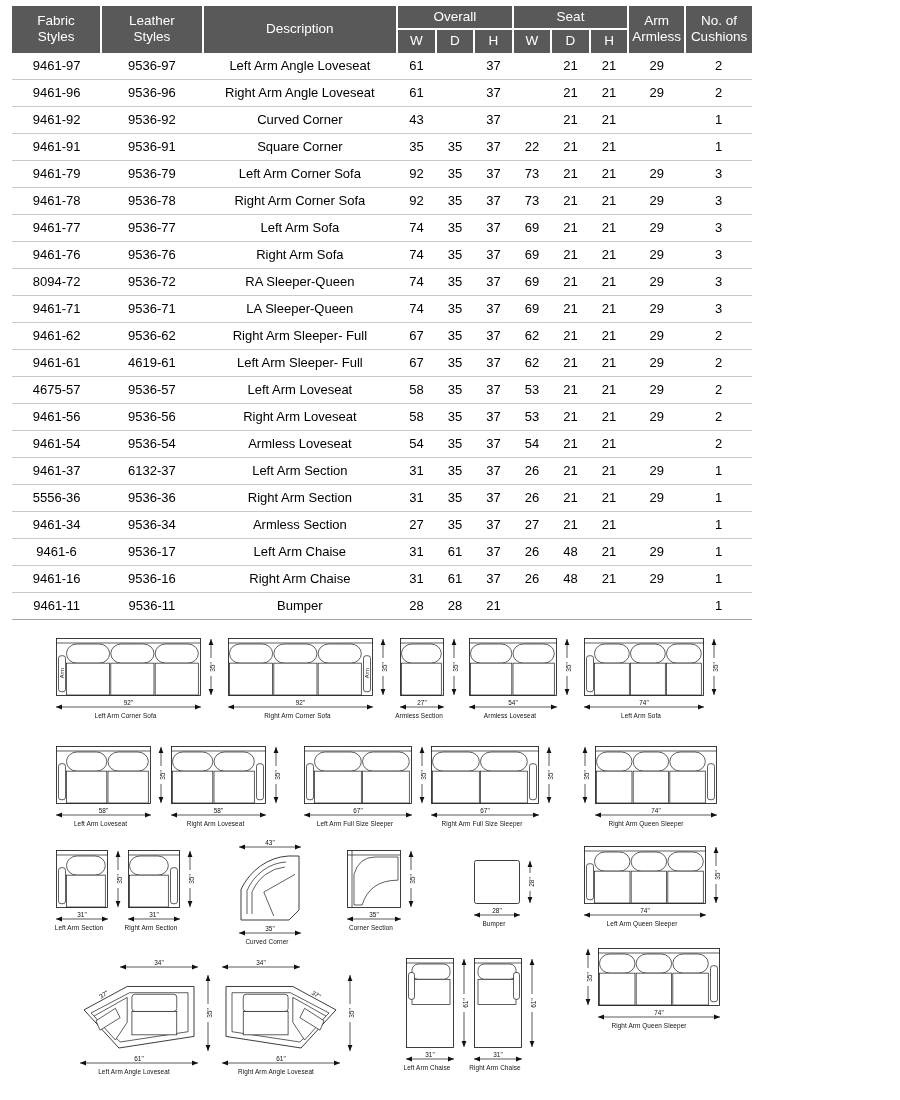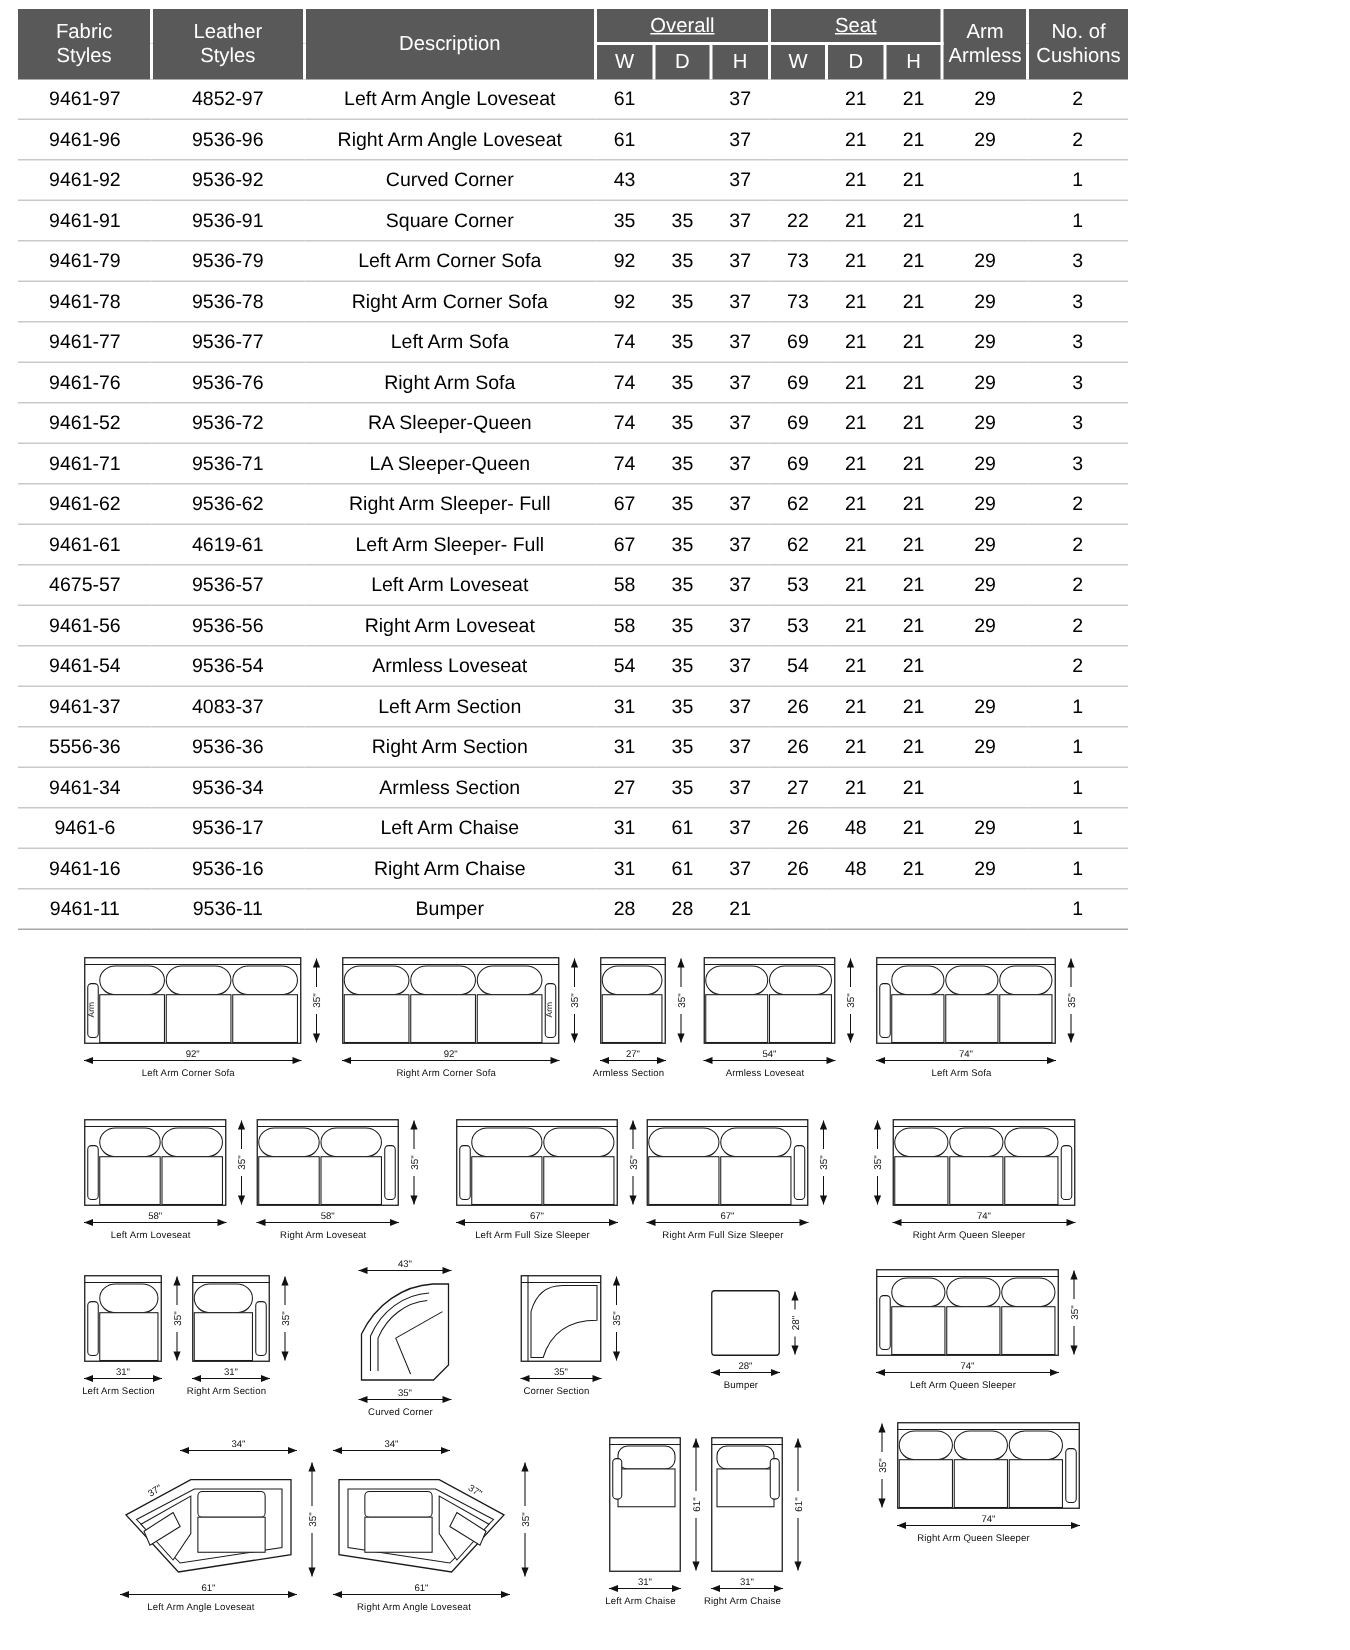--- a/index.html
+++ b/index.html
@@ -17,21 +17,21 @@
   .spec-wrap { padding:6px 10px 0 12px; }
   table.spec { border-collapse:collapse; width:740px; table-layout:fixed; }
   table.spec th {
     background:#595959; color:#fff; font-weight:normal;
     font-size:13.5px; text-align:center; vertical-align:middle;
     border-left:2px solid #fff; border-right:2px solid #fff;
     padding:3px 2px; line-height:1.22;
   }
   table.spec th.first { border-left:none; }
   table.spec th.last  { border-right:none; }
-  table.spec th.grp   { border-bottom:2px solid #fff;text-decoration:underline; }
+  table.spec th.grp   { border-bottom:2px solid #fff; }
   table.spec td {
     font-size:13px; text-align:center; padding:5.5px 2px;
     border-bottom:1px solid #c9c9c9; white-space:nowrap;
   }
   table.spec tr.row:first-child td { border-top:none; }
   table.spec tbody tr:last-child td { border-bottom:1.5px solid #a8a8a8; }
   td.desc { text-align:center; }
   .c-fab{width:88px}.c-lea{width:100px}.c-desc{width:192px}
   .c-d{width:38px}.c-arm{width:56px}.c-cu{width:66px}
 
@@ -99,21 +99,21 @@
           <th>D</th>
           <th>H</th>
           <th>W</th>
           <th>D</th>
           <th>H</th>
         </tr>
       </thead>
       <tbody id="spec-body">
           <tr class="row">
             <td>9461-97</td>
-            <td>4852-97</td>
+            <td>9536-97</td>
             <td class="desc">Left Arm Angle Loveseat</td>
             <td>61</td>
             <td></td>
             <td>37</td>
             <td></td>
             <td>21</td>
             <td>21</td>
             <td>29</td>
             <td>2</td>
           </tr>
@@ -202,21 +202,21 @@
             <td>74</td>
             <td>35</td>
             <td>37</td>
             <td>69</td>
             <td>21</td>
             <td>21</td>
             <td>29</td>
             <td>3</td>
           </tr>
           <tr class="row">
-            <td>9461-52</td>
+            <td>8094-72</td>
             <td>9536-72</td>
             <td class="desc">RA Sleeper-Queen</td>
             <td>74</td>
             <td>35</td>
             <td>37</td>
             <td>69</td>
             <td>21</td>
             <td>21</td>
             <td>29</td>
             <td>3</td>
@@ -294,21 +294,21 @@
             <td>35</td>
             <td>37</td>
             <td>54</td>
             <td>21</td>
             <td>21</td>
             <td></td>
             <td>2</td>
           </tr>
           <tr class="row">
             <td>9461-37</td>
-            <td>4083-37</td>
+            <td>6132-37</td>
             <td class="desc">Left Arm Section</td>
             <td>31</td>
             <td>35</td>
             <td>37</td>
             <td>26</td>
             <td>21</td>
             <td>21</td>
             <td>29</td>
             <td>1</td>
           </tr>

